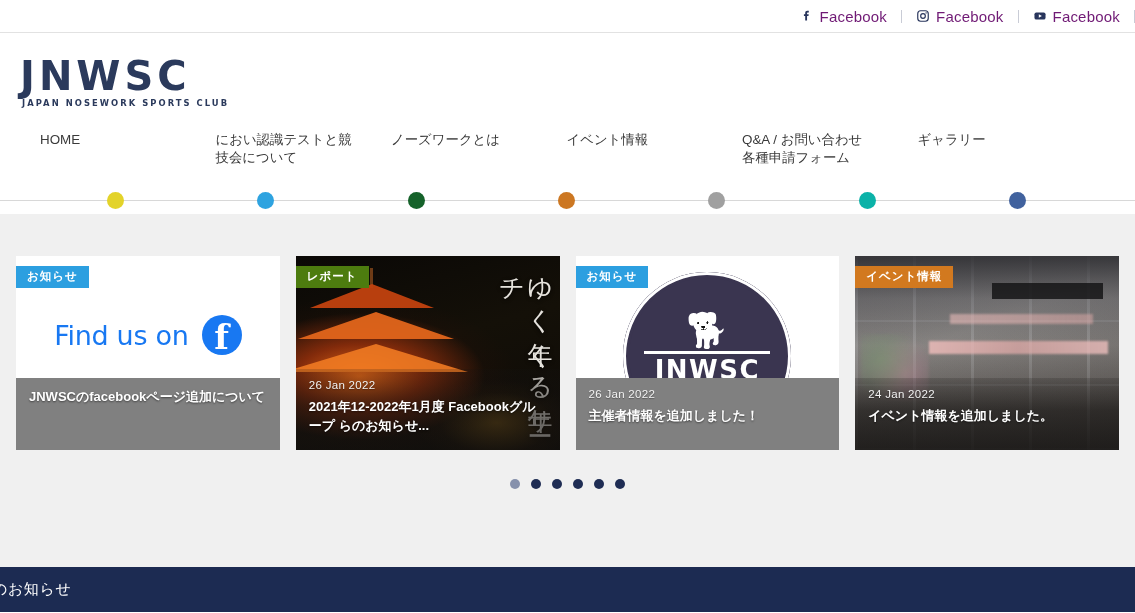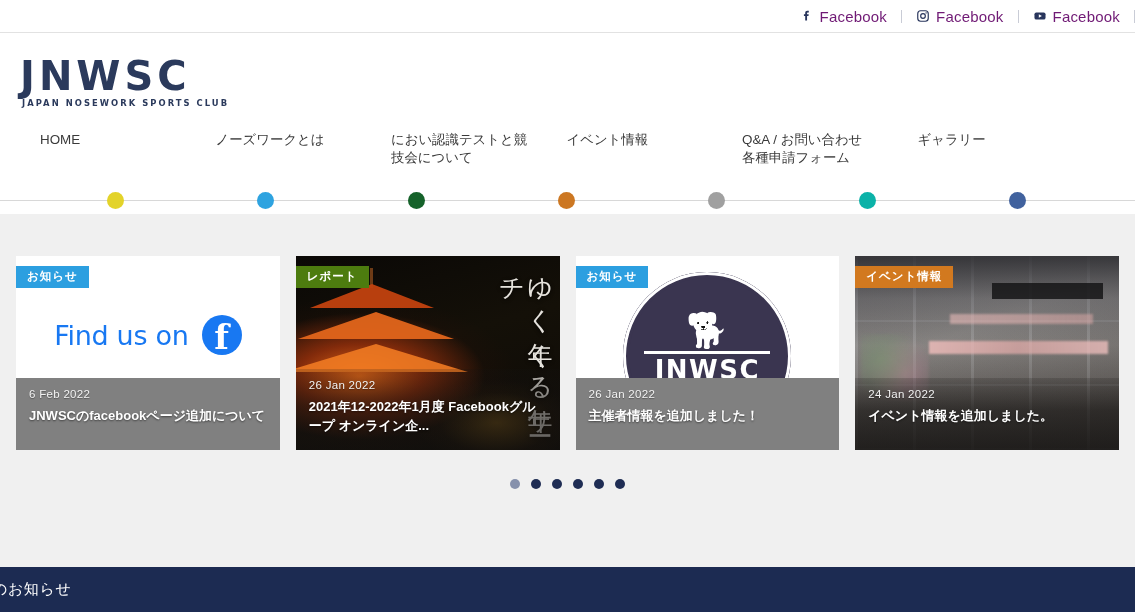--- a/index.html
+++ b/index.html
@@ -443,25 +443,25 @@
       <span class="logo-main">JNWSC</span>
       <span class="logo-sub">JAPAN NOSEWORK SPORTS CLUB</span>
     </a>
   </div>
 
   <nav class="nav">
     <div class="nav-item">
       <span class="nav-label">HOME</span>
     </div>
     <div class="nav-item">
-      <span class="nav-label">ノーズワークとは</span>
-    </div>
-    <div class="nav-item">
       <span class="nav-label">におい認識テストと競
 技会について</span>
+    </div>
+    <div class="nav-item">
+      <span class="nav-label">ノーズワークとは</span>
     </div>
     <div class="nav-item">
       <span class="nav-label">イベント情報</span>
     </div>
     <div class="nav-item">
       <span class="nav-label">Q&amp;A / お問い合わせ
 各種申請フォーム</span>
     </div>
     <div class="nav-item">
       <span class="nav-label">ギャラリー</span>
@@ -501,39 +501,38 @@
       <div class="card-media">
         <div class="art-fb">
           <span class="art-fb-text">Find us on</span>
           <span class="art-fb-mark">
               <span>f</span>
             </span>
         </div>
       </div>
       <span class="badge" style="background-color: rgb(44, 159, 224);">お知らせ</span>
       <div class="card-caption solid">
-        <div class="card-date">6 Feb 2022</div>
         <div class="card-title">JNWSCのfacebookページ追加について</div>
       </div>
     </div>
 
     <div class="card">
       <div class="card-media">
         <div class="art-temple">
           <span class="spire"></span>
           <span class="roof r1"></span>
           <span class="roof r2"></span>
           <span class="roof r3"></span>
           <span class="calli">ゆく年くる年サーチ</span>
         </div>
       </div>
       <span class="badge" style="background-color: #4d7c0f;">レポート</span>
       <div class="card-caption shade">
         <div class="card-date">26 Jan 2022</div>
-        <div class="card-title">2021年12-2022年1月度 Facebookグループ オンライン企...</div>
+        <div class="card-title">2021年12-2022年1月度 Facebookグループ らのお知らせ...</div>
       </div>
     </div>
 
     <div class="card">
       <div class="card-media">
         <div class="art-emblem">
           <div class="emblem">
             <span class="dog">🐕</span>
             <span class="bar"></span>
             <span class="etxt">JNWSC</span>

